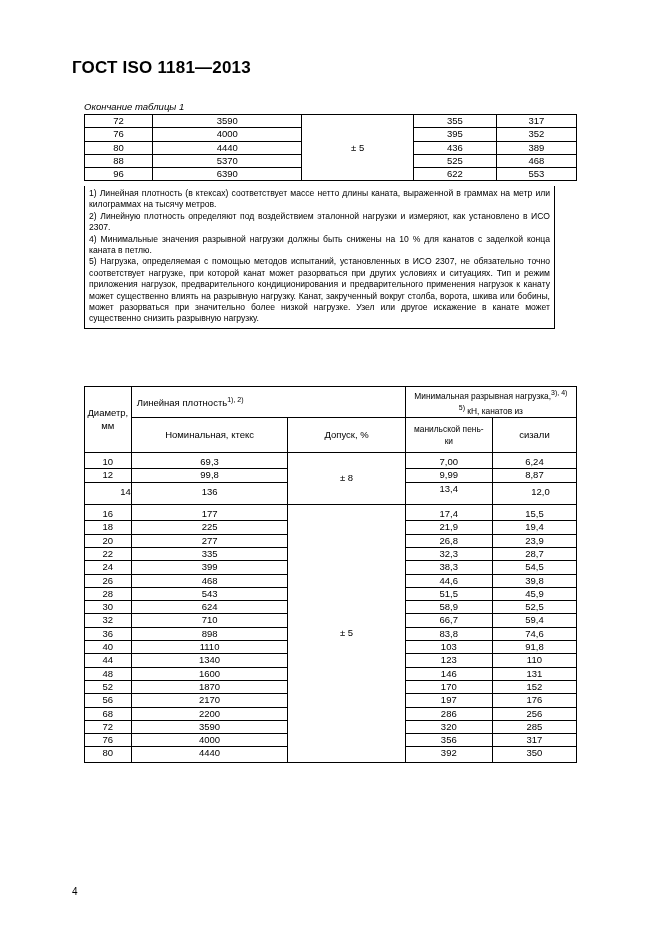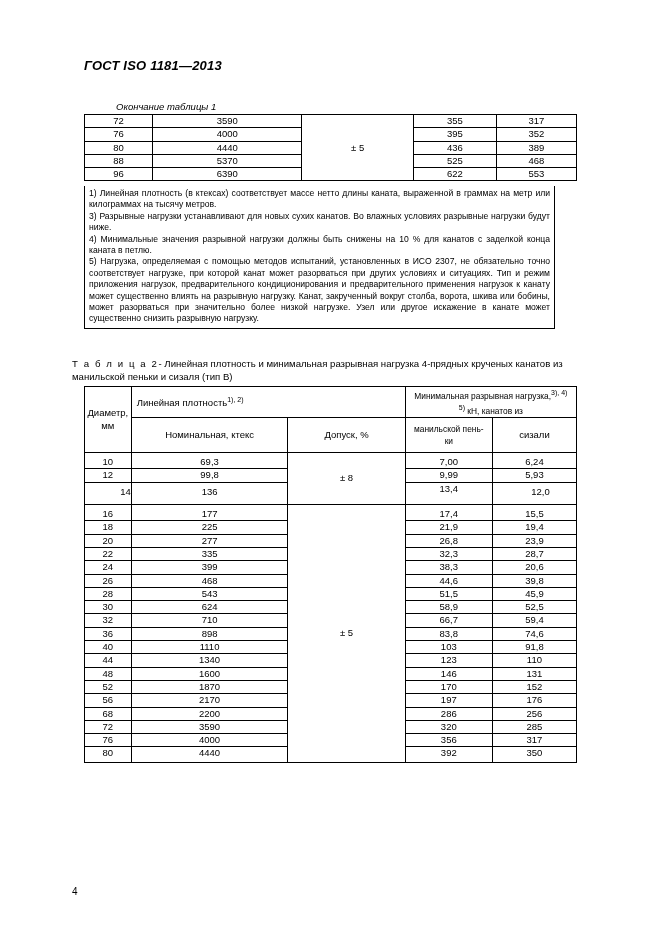--- a/index.html
+++ b/index.html
@@ -17,33 +17,31 @@
   }
   .page {
     position: relative;
     width: 661px;
     height: 935px;
     box-sizing: border-box;
   }
   .header-title {
     position: absolute;
     top: 58px;
-    left: 84px;
-    font-size: 13px;
+    left: 72px;
+    font-size: 17px;
     font-weight: bold;
     letter-spacing: 0.2px;
-    font-style: italic;
   }
   .caption-cont {
     position: absolute;
     top: 101px;
     left: 84px;
     font-size: 9.5px;
     font-style: italic;
-    margin-left: 32px;
   }
   
   .tbl1 {
     position: absolute;
     top: 114px;
     left: 84px;
     width: 493px;
     border-collapse: collapse;
     font-size: 9.5px;
   }
@@ -164,28 +162,25 @@
         <td class="c1">96</td>
         <td class="c2">6390</td>
         <td class="c4">622</td>
         <td class="c5">553</td>
       </tr>
     </tbody>
   </table>
 
   <div class="notes">
     <p>1) Линейная плотность (в ктексах) соответствует массе нетто длины каната, выраженной в граммах на метр или килограммах на тысячу метров.</p>
-    <p>3) Разрывные нагрузки устанавливают для новых сухих канатов. Во влажных условиях разрывные нагрузки будут ниже.</p>
+    <p>2) Линейную плотность определяют под воздействием эталонной нагрузки и измеряют, как установлено в ИСО 2307.</p>
     <p>4) Минимальные значения разрывной нагрузки должны быть снижены на 10 % для канатов с заделкой конца каната в петлю.</p>
     <p>5) Нагрузка, определяемая с помощью методов испытаний, установленных в ИСО 2307, не обязательно точно соответствует нагрузке, при которой канат может разорваться при других условиях и ситуациях. Тип и режим приложения нагрузок, предварительного кондиционирования и предварительного применения нагрузок к канату может существенно влиять на разрывную нагрузку. Канат, закрученный вокруг столба, ворота, шкива или бобины, может разорваться при значительно более низкой нагрузке. Узел или другое искажение в канате может существенно снизить разрывную нагрузку.</p>
   </div>
 
-  <div class="caption2">
-    <span class="sp">Т а б л и ц а  2</span><span>- Линейная плотность и минимальная разрывная нагрузка 4-прядных крученых канатов из манильской пеньки и сизаля (тип В)</span>
-  </div>
 
   <table class="tbl2">
     <tbody>
       <tr>
         <td class="col-d hdr" rowspan="2" style="height:34px;">
           <div>Диаметр,</div>
           <div>мм</div>
         </td>
         <td colspan="2" class="hdr" style="text-align:left;padding-left:5px;">
           <span>Линейная плотность</span><sup class="nt">1), 2)</sup>
@@ -209,21 +204,21 @@
         <td class="body-row" style="padding-top:3px;">10</td>
         <td style="padding-top:3px;">69,3</td>
         <td rowspan="3">± 8</td>
         <td style="padding-top:3px;">7,00</td>
         <td style="padding-top:3px;">6,24</td>
       </tr>
       <tr>
         <td class="body-row">12</td>
         <td>99,8</td>
         <td>9,99</td>
-        <td>5,93</td>
+        <td>8,87</td>
       </tr>
       <tr>
         <td class="body-row" style="padding-bottom:3px;text-align:right;">14</td>
         <td style="padding-bottom:3px;">136</td>
         <td style="padding-bottom:9px;">13,4</td>
         <td style="padding-bottom:3px;padding-left:12px;">12,0</td>
       </tr>
 
       <tr>
         <td class="body-row" style="padding-top:3px;">16</td>
@@ -247,21 +242,21 @@
       <tr>
         <td class="body-row">22</td>
         <td>335</td>
         <td>32,3</td>
         <td>28,7</td>
       </tr>
       <tr>
         <td class="body-row">24</td>
         <td>399</td>
         <td>38,3</td>
-        <td>20,6</td>
+        <td>54,5</td>
       </tr>
       <tr>
         <td class="body-row">26</td>
         <td>468</td>
         <td>44,6</td>
         <td>39,8</td>
       </tr>
       <tr>
         <td class="body-row">28</td>
         <td>543</td>

